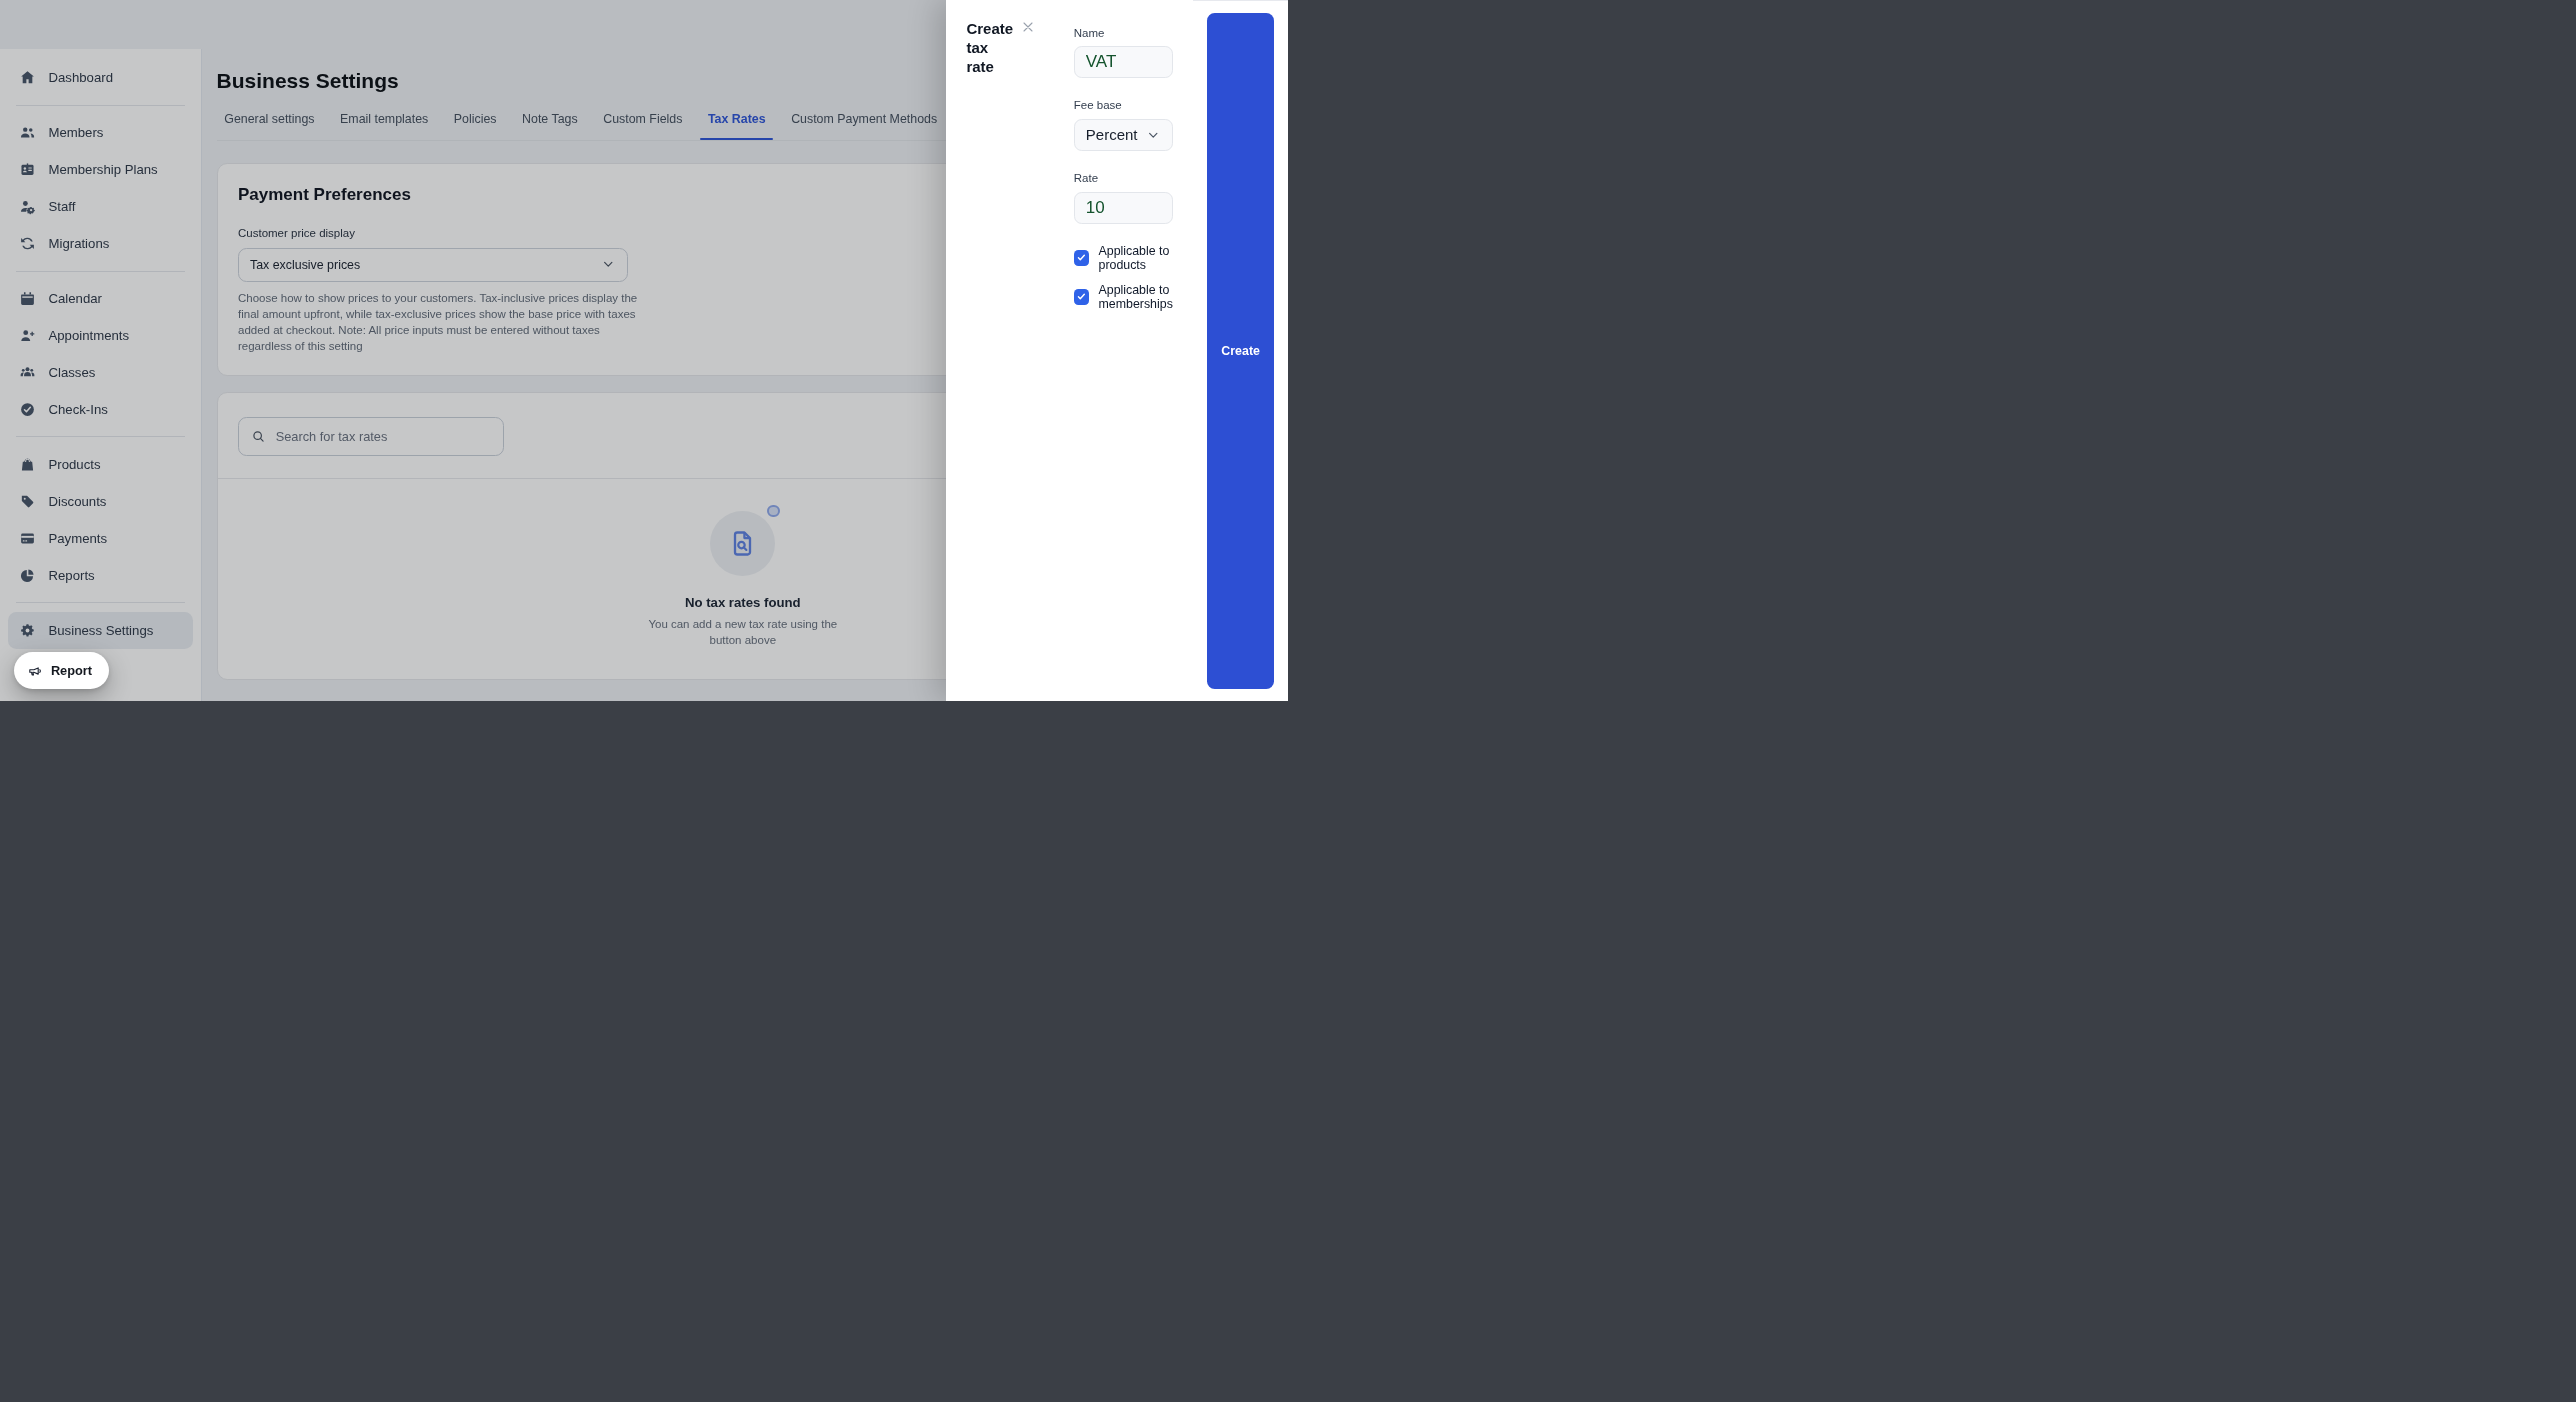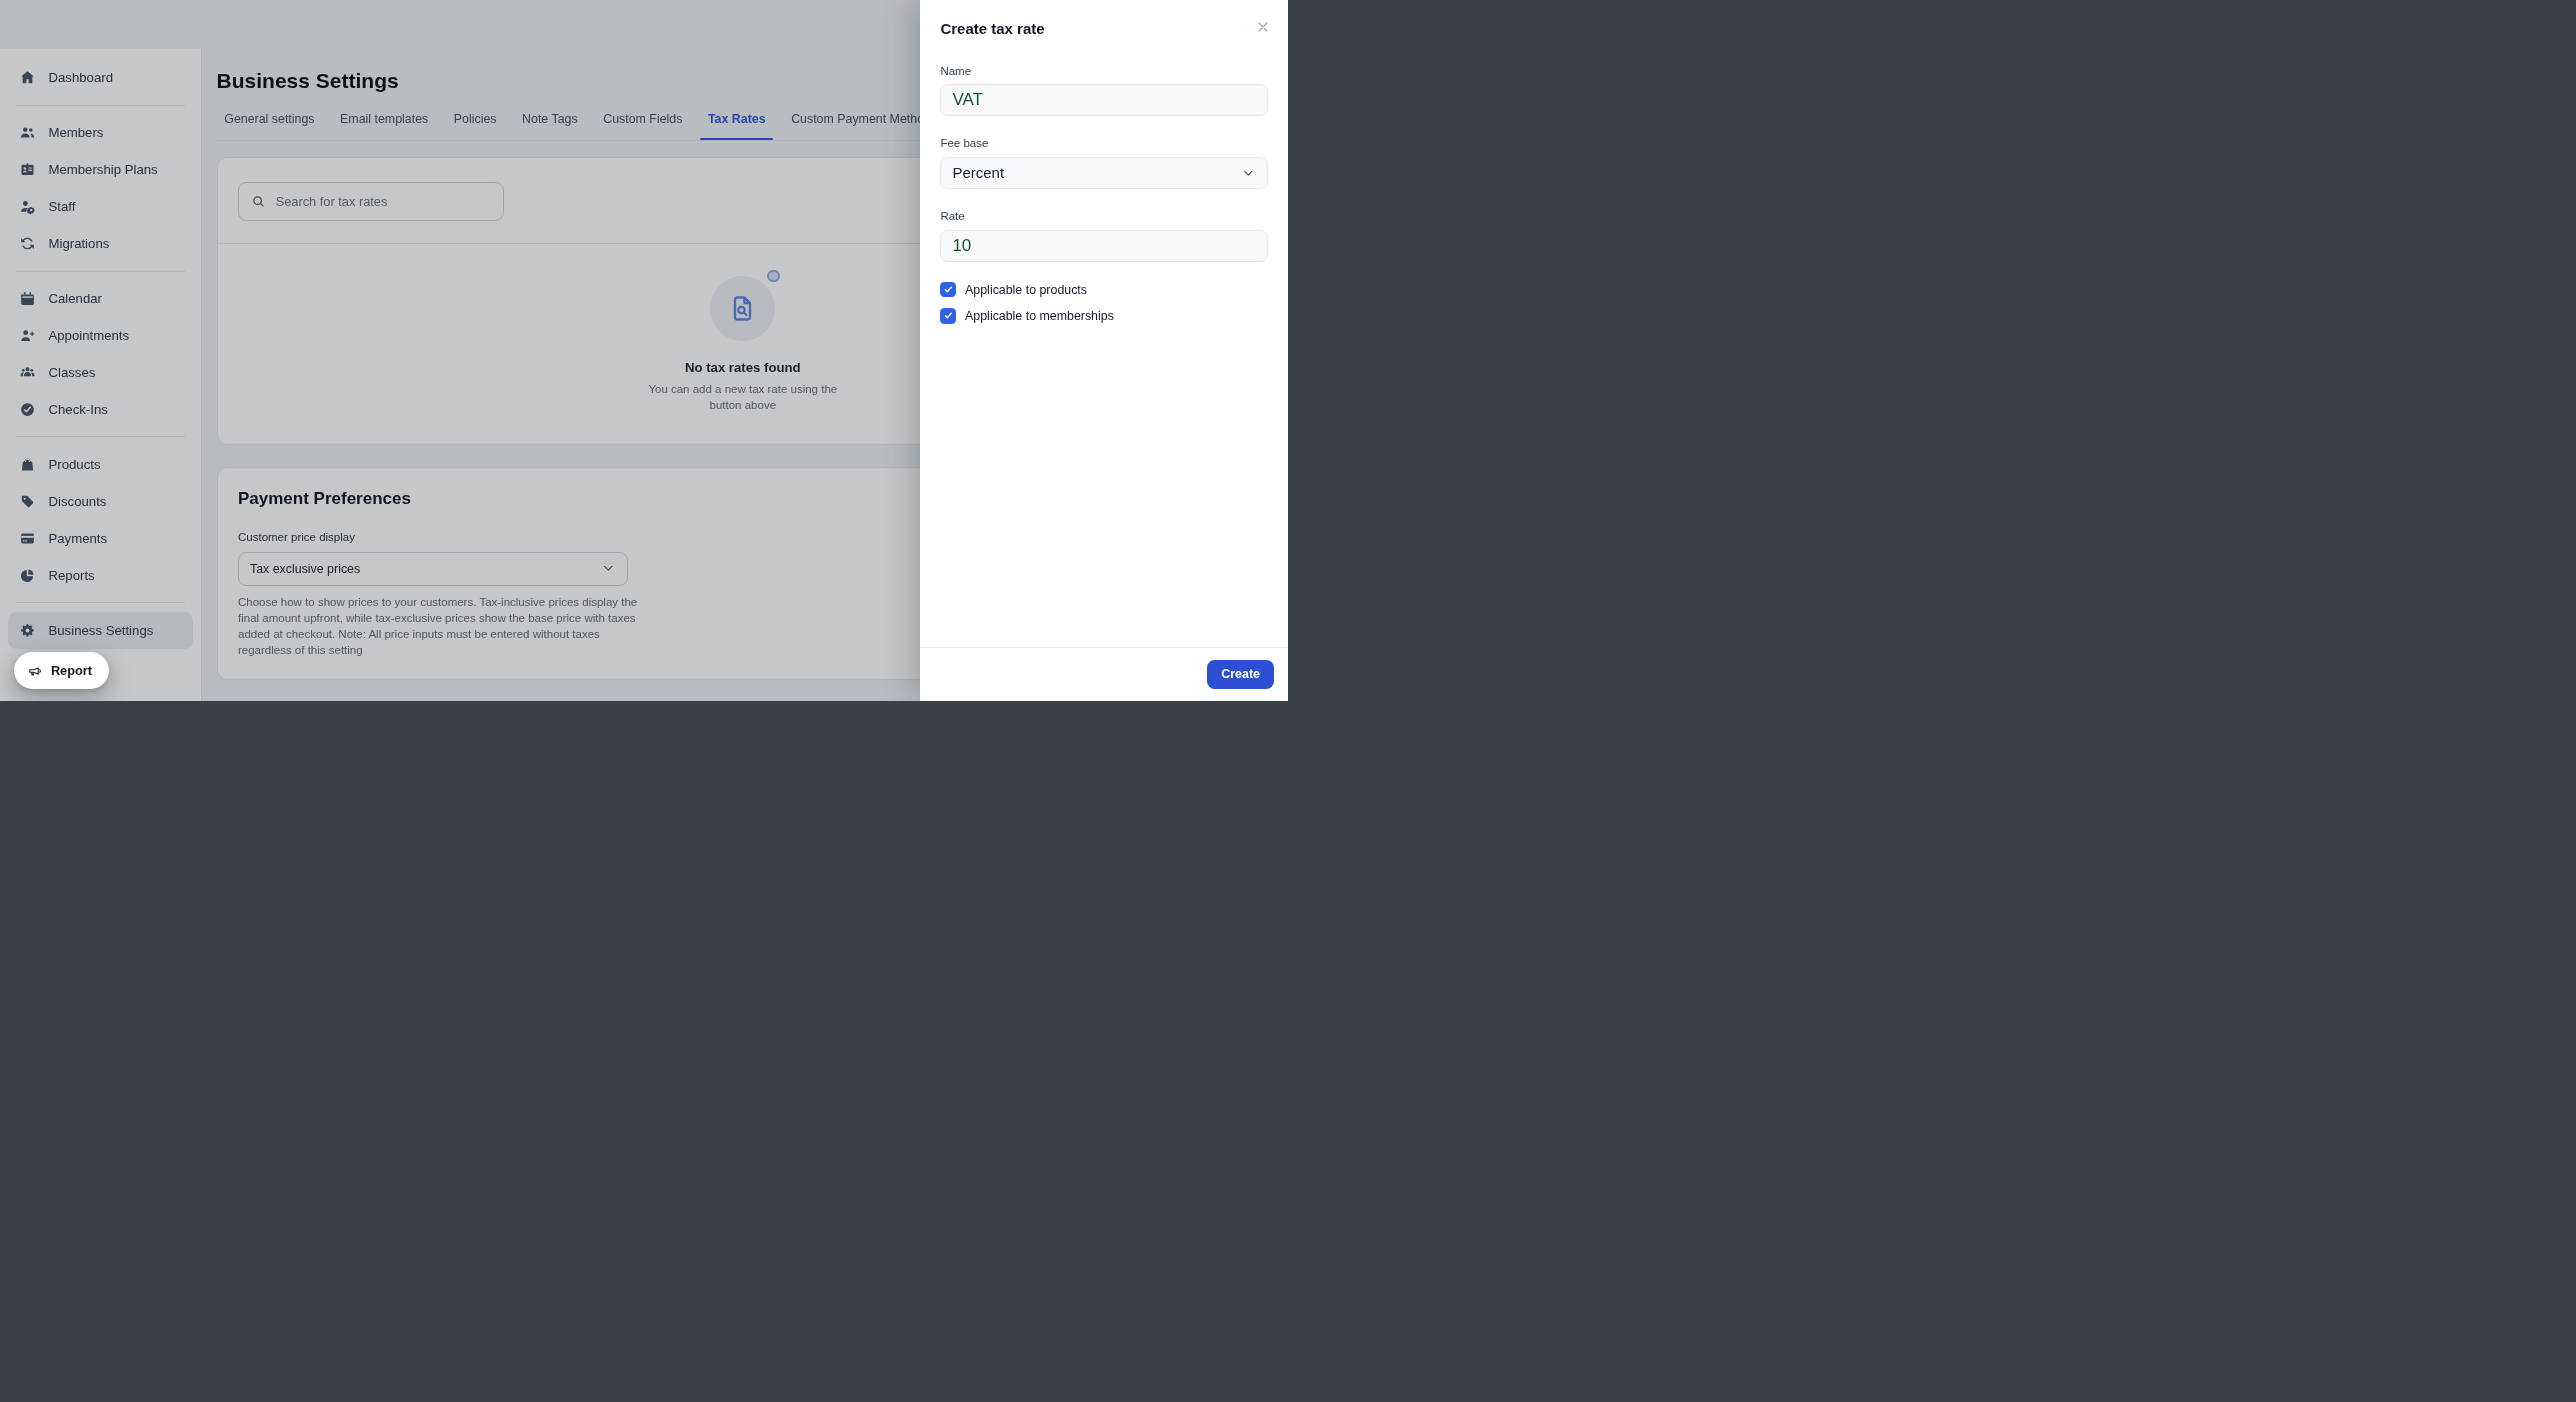--- a/index.html
+++ b/index.html
@@ -70,22 +70,22 @@
   
   .overlay { position:absolute; inset:0; background:rgba(13,16,22,.235); z-index:40; }
   .report-pill { position:absolute; left:13.6px; bottom:12px; z-index:60; display:flex; align-items:center; gap:7.7px;
                  height:37px; padding:0 17px 0 13.6px; border:none; border-radius:19px; background:#fff; cursor:pointer;
                  box-shadow:0 8.5px 24px rgba(0,0,0,.28), 0 1.7px 5.1px rgba(0,0,0,.14);
                  font-family:inherit; font-size:12.8px; font-weight:600; color:#14181f; }
   .report-pill .ric { width:16px; height:16px; color:#1b2130; display:flex; }
   .report-pill .ric svg { width:16px; height:16px; }
 
   
-  .drawer { position:absolute; top:0; right:0; bottom:0; width:368px; background:#fff; z-index:50;
-            box-shadow:-10.2px 0 29px rgba(0,0,0,.18); display:flex; flex-direction:column; }
+  .drawer { position:absolute; top:0; right:0; bottom:0; width:342px; background:#fff; z-index:50;
+            box-shadow:-10.2px 0 29px rgba(0,0,0,.18); display:flex; flex-direction:row; }
   .drawer-head { padding:19px 15.3px 0 20.4px; display:flex; align-items:flex-start; justify-content:space-between; }
   .drawer-title { font-size:15px; line-height:19px; font-weight:700; color:#101723; }
   .close-btn { background:none; border:none; cursor:pointer; color:#99a1ad; padding:1.7px; margin-top:-1.7px; display:flex; }
   .close-btn svg { width:16px; height:16px; }
   .drawer-body { padding:0 20.4px; flex:1; }
   .dfield { margin-top:20.4px; }
   .dfield:first-child { margin-top:25.6px; }
   .dfield .fld-label { color:#333e4e; margin-bottom:5.1px; }
   .dinput { width:100%; height:32px; background:#f8f9fb; border:0.9px solid #e3e6eb; border-radius:7.7px;
             padding:0 11px; font-family:inherit; font-size:17px; color:#14532d; outline:none; }
@@ -261,20 +261,34 @@
         <button class="tab">General settings</button>
         <button class="tab">Email templates</button>
         <button class="tab">Policies</button>
         <button class="tab">Note Tags</button>
         <button class="tab">Custom Fields</button>
         <button class="tab active">Tax Rates</button>
         <button class="tab">Custom Payment Methods</button>
         <button class="tab">Documents</button>
       </div>
 
+    <section class="card prefs">
+      <h2 class="card-h2">Payment Preferences</h2>
+      <div class="fld-label">Customer price display</div>
+      <div class="select" role="combobox">
+        <span>Tax exclusive prices</span>
+        <span class="chev">
+          <svg viewBox="0 0 24 24">
+              <path d="M6 9l6 6 6-6" fill="none" stroke="currentColor" stroke-width="2" stroke-linecap="round" stroke-linejoin="round"></path>
+            </svg>
+        </span>
+      </div>
+      <p class="help">Choose how to show prices to your customers. Tax-inclusive prices display the final amount upfront, while tax-exclusive prices show the base price with taxes added at checkout. Note: All price inputs must be entered without taxes regardless of this setting</p>
+    </section>
+
     <section class="card taxlist">
       <div class="search-row">
         <div class="search-box">
           <span class="sic">
             <svg viewBox="0 0 24 24">
                 <circle cx="11" cy="11" r="6.2" fill="none" stroke="currentColor" stroke-width="2"></circle>
                 <path d="M15.6 15.6L20 20" stroke="currentColor" stroke-width="2" stroke-linecap="round"></path>
               </svg>
           </span>
           <input type="text" placeholder="Search for tax rates" style="">
@@ -288,34 +302,20 @@
               <path d="M13.5 3.5v4.3h4.3" fill="none" stroke="currentColor" stroke-width="1.8" stroke-linejoin="round"></path>
               <circle cx="11.2" cy="13.2" r="2.5" fill="none" stroke="currentColor" stroke-width="1.7"></circle>
               <path d="M13.1 15.1l1.9 1.9" stroke="currentColor" stroke-width="1.7" stroke-linecap="round"></path>
             </svg>
           </div>
           <span class="empty-ring"></span>
         </div>
         <div class="empty-title">No tax rates found</div>
         <div class="empty-sub">You can add a new tax rate using the button above</div>
       </div>
-    </section>
-
-    <section class="card prefs">
-      <h2 class="card-h2">Payment Preferences</h2>
-      <div class="fld-label">Customer price display</div>
-      <div class="select" role="combobox">
-        <span>Tax exclusive prices</span>
-        <span class="chev">
-          <svg viewBox="0 0 24 24">
-              <path d="M6 9l6 6 6-6" fill="none" stroke="currentColor" stroke-width="2" stroke-linecap="round" stroke-linejoin="round"></path>
-            </svg>
-        </span>
-      </div>
-      <p class="help">Choose how to show prices to your customers. Tax-inclusive prices display the final amount upfront, while tax-exclusive prices show the base price with taxes added at checkout. Note: All price inputs must be entered without taxes regardless of this setting</p>
     </section>
   </main>
 
   <div class="overlay"></div>
 
   <button class="report-pill">
     <span class="ric">
       <svg viewBox="0 0 24 24">
           <path d="M4.2 10.2v3.6h2.6l.9 4.1h2l-.9-4.1h1.5l6.5 2.9V7.4l-6.5 2.8H4.2z" fill="none" stroke="currentColor" stroke-width="1.7" stroke-linejoin="round"></path>
           <path d="M19.2 10.1a2.9 2.9 0 0 1 0 4" fill="none" stroke="currentColor" stroke-width="1.7" stroke-linecap="round"></path>

